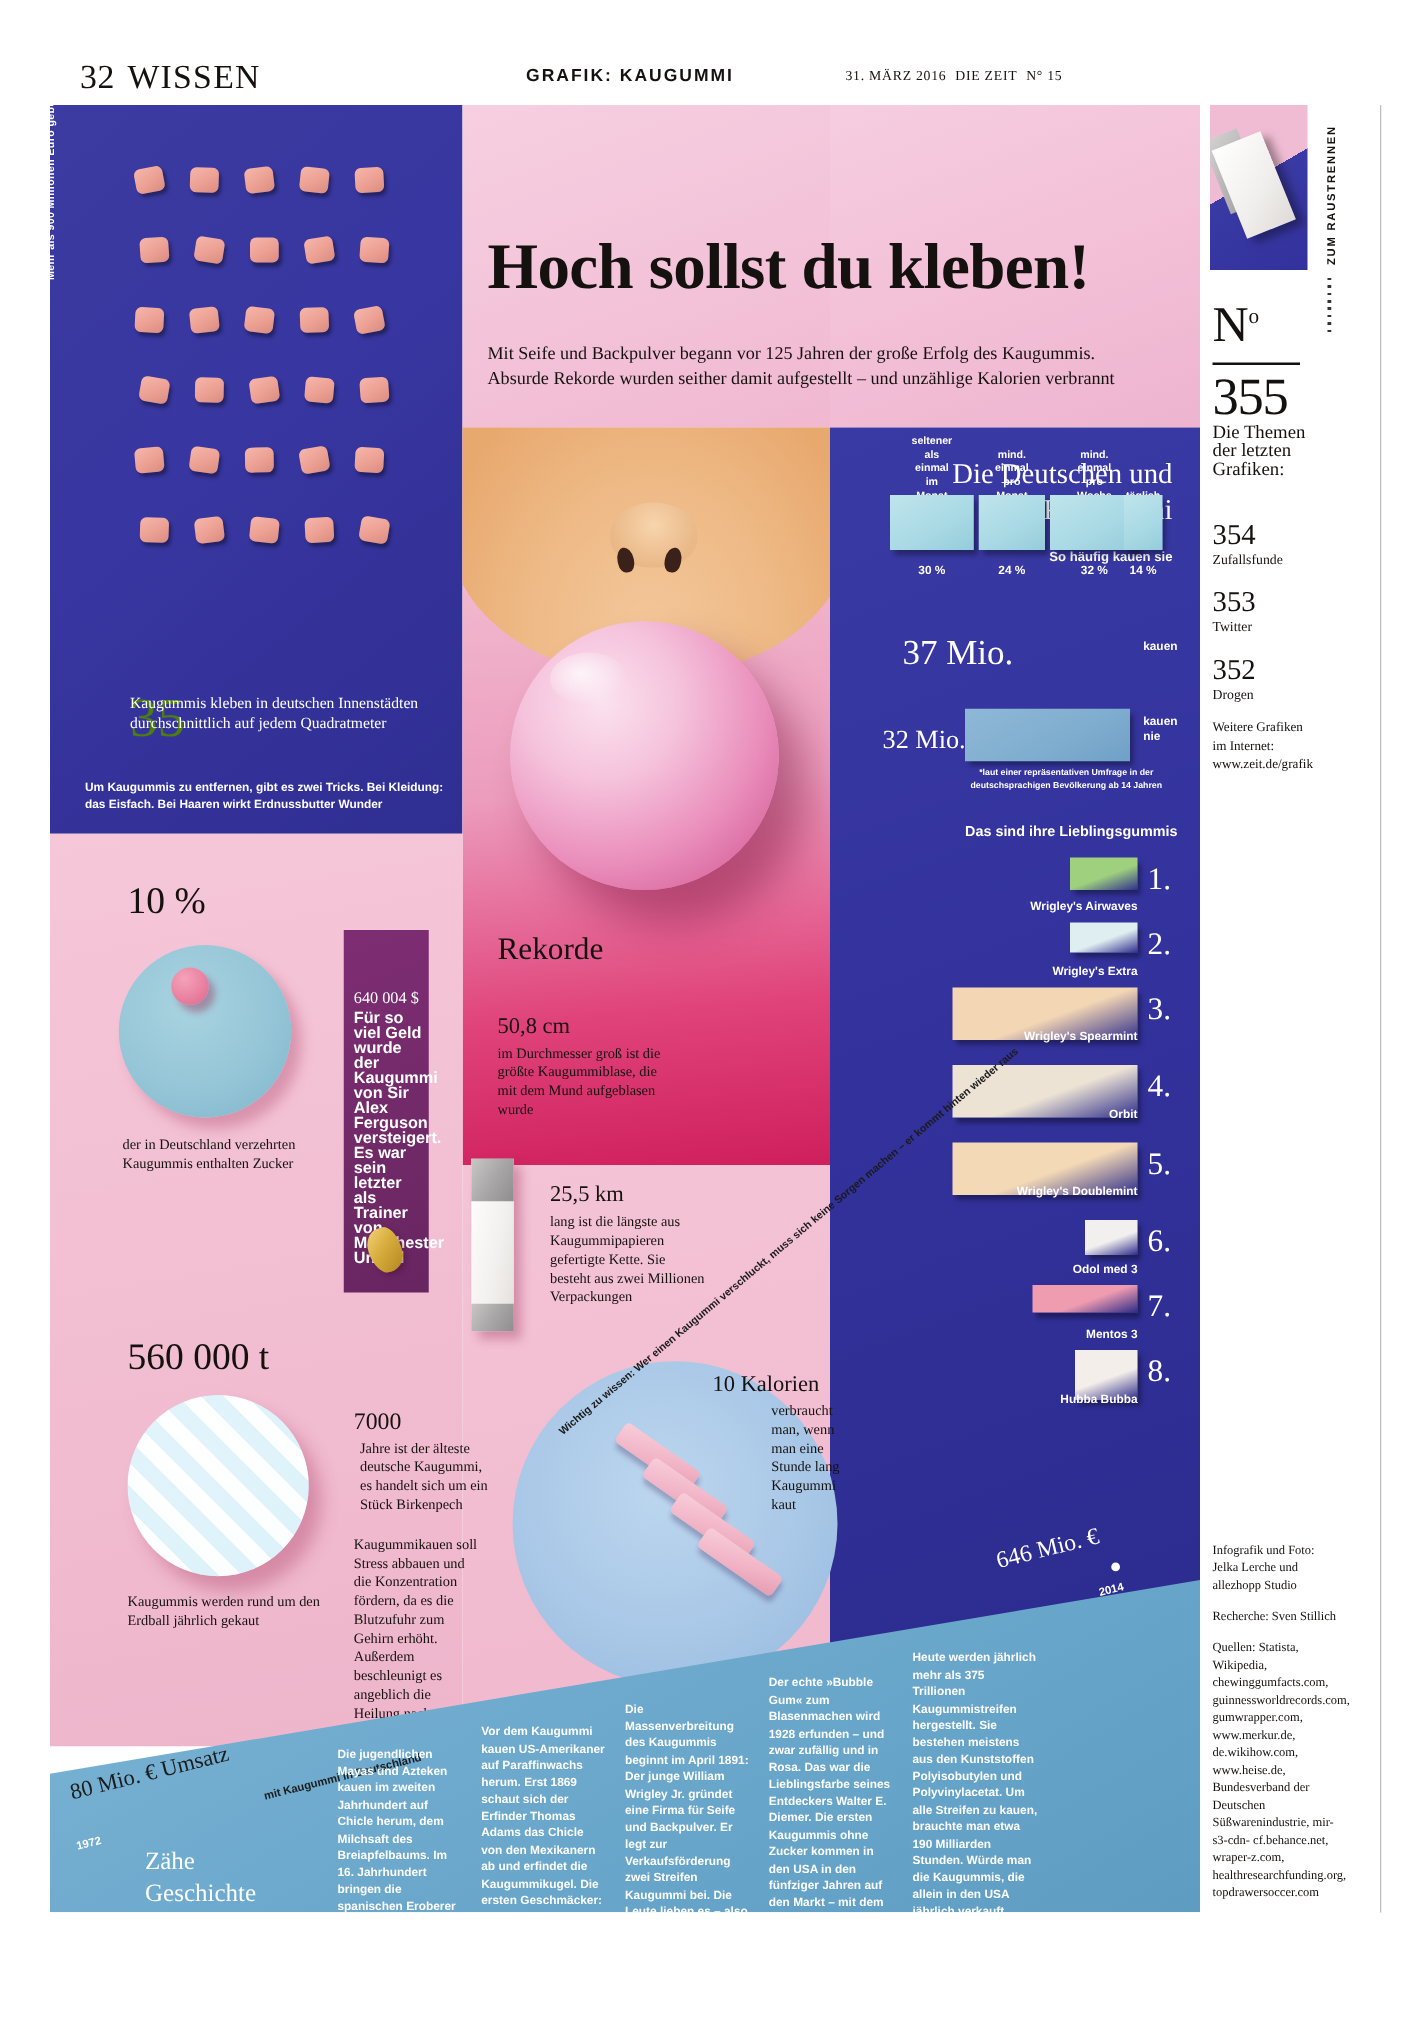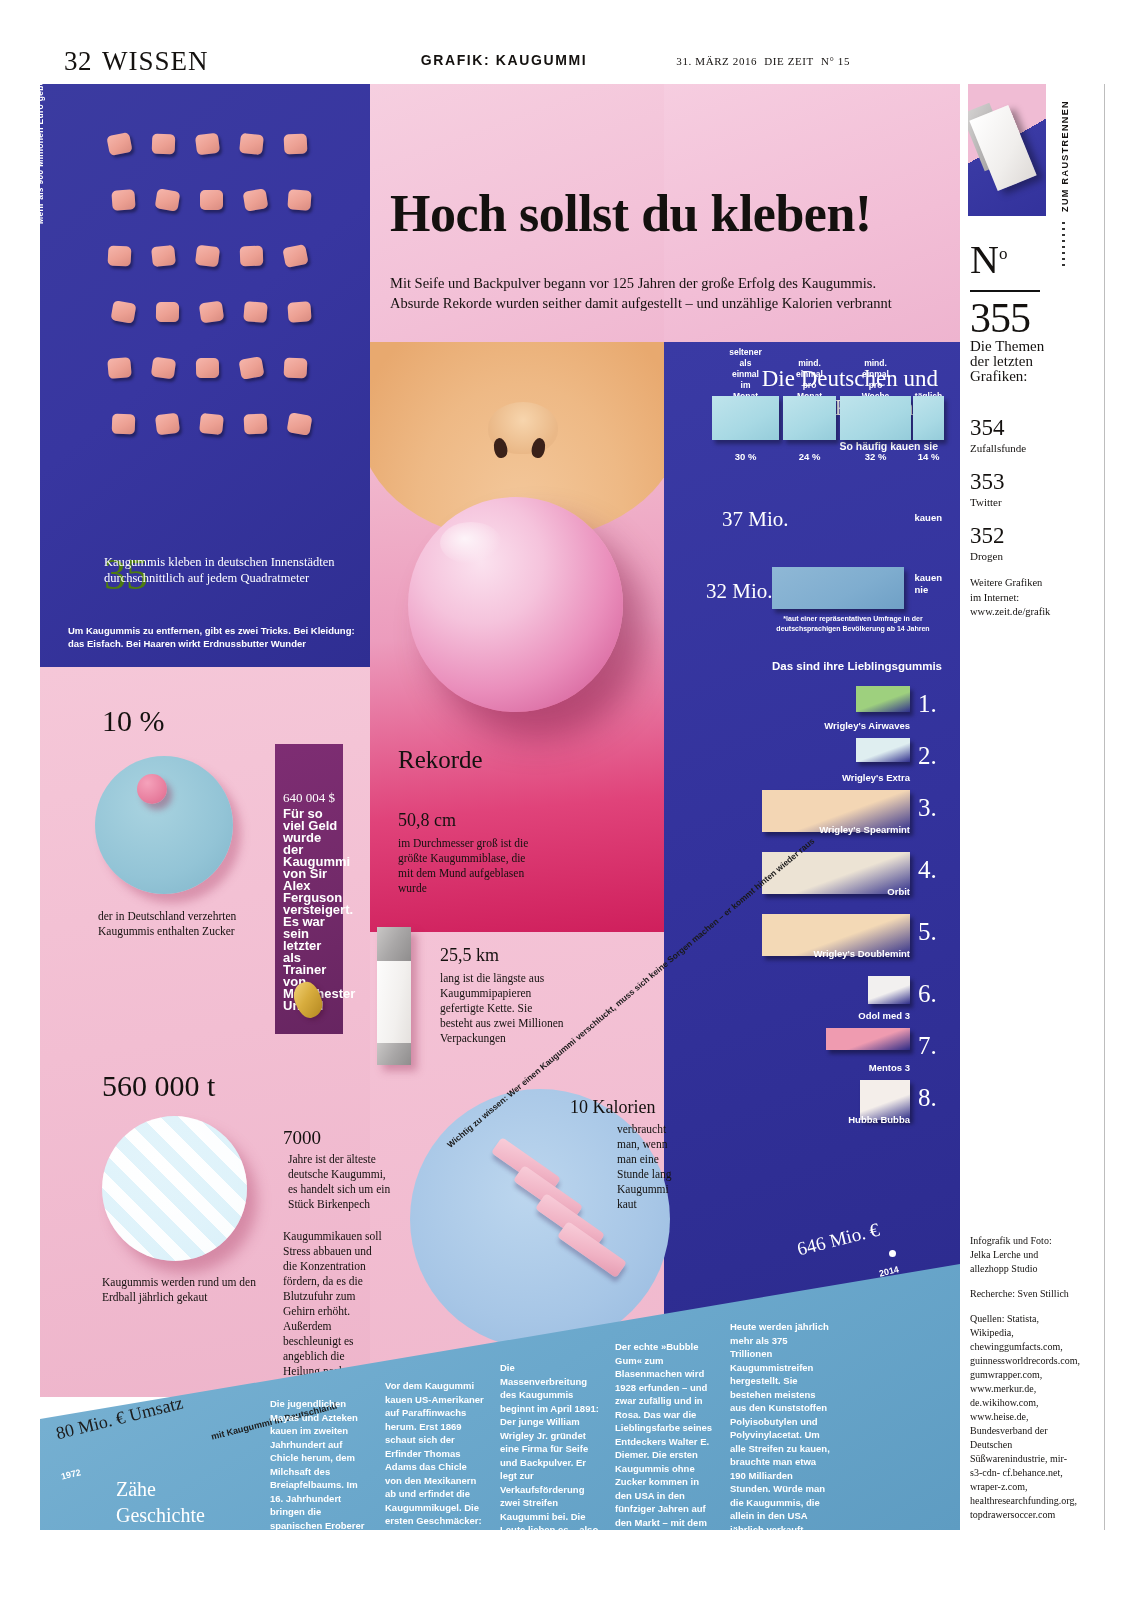--- a/index.html
+++ b/index.html
@@ -84,21 +84,21 @@
                font-family:"Liberation Sans",sans-serif; font-weight:bold; font-size:10.5px; }
   .freq-wrap { position:absolute; left:48px; top:122px; width:230px; }
   .freq-col { position:absolute; bottom:0; }
   .freq-lab { position:absolute; bottom:62px; width:100%; text-align:center;
               font-family:"Liberation Sans",sans-serif; font-weight:bold; font-size:8.5px; line-height:11px; }
   .freq-bar { position:absolute; bottom:24px; left:0; width:100%; height:44px;
               background:linear-gradient(150deg,#bfe4ec 0%,#a8d9e4 60%,#95ccda 100%);
               box-shadow:3px 4px 4px rgba(0,0,0,.35); }
   .freq-pct { position:absolute; bottom:2px; width:100%; text-align:center;
               font-family:"Liberation Sans",sans-serif; font-weight:bold; font-size:9.5px; }
-  .mio37 { position:absolute; left:58px; top:165px; font-size:21px; }
+  .mio37 { position:absolute; left:58px; top:165px; font-size:28px; }
   .kauen-r { position:absolute; right:18px; top:170px; text-align:left;
              font-family:"Liberation Sans",sans-serif; font-weight:bold; font-size:9.5px; line-height:12px; }
   .bar32 { position:absolute; left:108px; top:225px; width:132px; height:42px;
            background:linear-gradient(150deg,#8fb8d6 0%,#7fadcf 60%,#6fa0c6 100%);
            box-shadow:3px 4px 4px rgba(0,0,0,.35); }
   .mio32 { position:absolute; left:42px; top:237px; font-size:21px; }
   .kauennie { position:absolute; right:18px; top:230px;
               font-family:"Liberation Sans",sans-serif; font-weight:bold; font-size:9.5px; line-height:12px; }
   .footnote { position:absolute; left:100px; top:272px; width:178px; text-align:center;
               font-family:"Liberation Sans",sans-serif; font-weight:bold; font-size:7px; line-height:9.5px; }
@@ -313,21 +313,21 @@
           <div class="freq-col" style="left: 71px; width: 53px; height: 110px;">
             <div class="freq-lab">mind.<br>einmal<br>pro<br>Monat</div>
             <div class="freq-bar"></div>
             <div class="freq-pct">24 %</div>
           </div>
           <div class="freq-col" style="left: 128px; width: 71px; height: 110px;">
             <div class="freq-lab">mind.<br>einmal<br>pro<br>Woche</div>
             <div class="freq-bar"></div>
             <div class="freq-pct">32 %</div>
           </div>
-          <div class="freq-col" style="left: 201px; width: 31px; height: 110px;">
+          <div class="freq-col" style="left: 187px; width: 31px; height: 110px;">
             <div class="freq-lab">täglich</div>
             <div class="freq-bar"></div>
             <div class="freq-pct">14 %</div>
           </div>
         </div>
       <div class="mio37">37 Mio.</div>
       <div class="kauen-r">kauen</div>
       <div class="bar32"></div>
       <div class="mio32">32 Mio.</div>
       <div class="kauennie">

